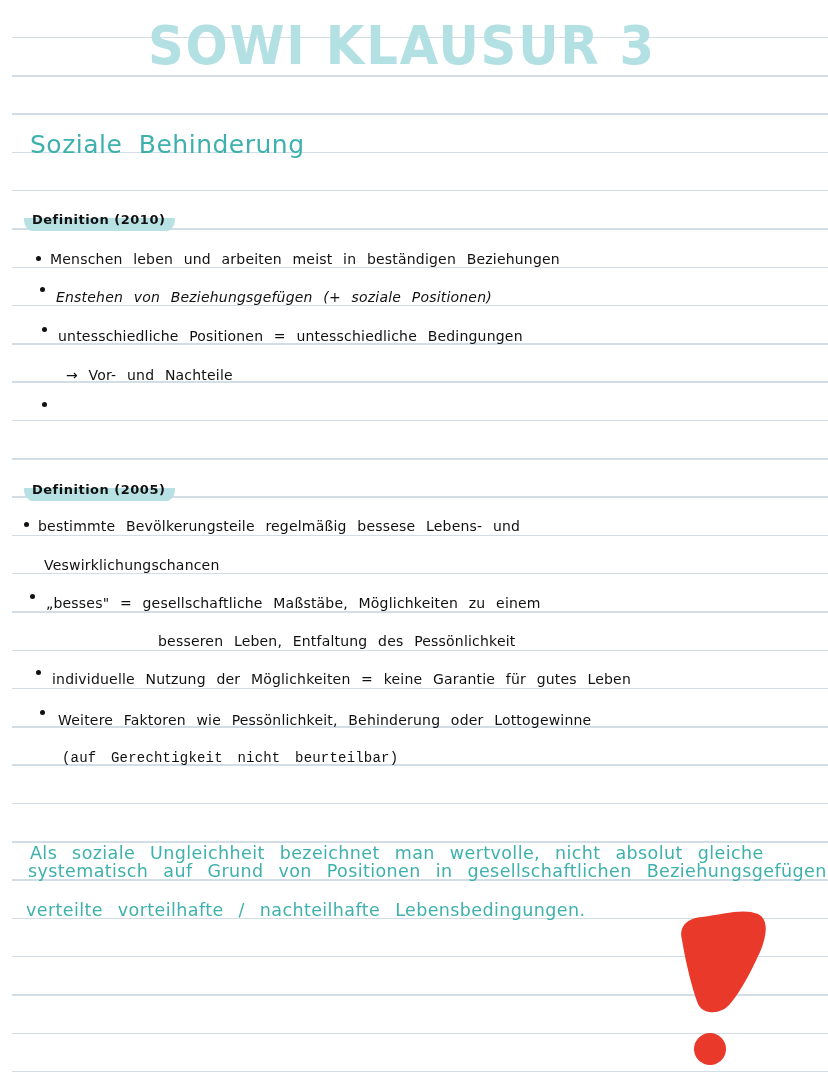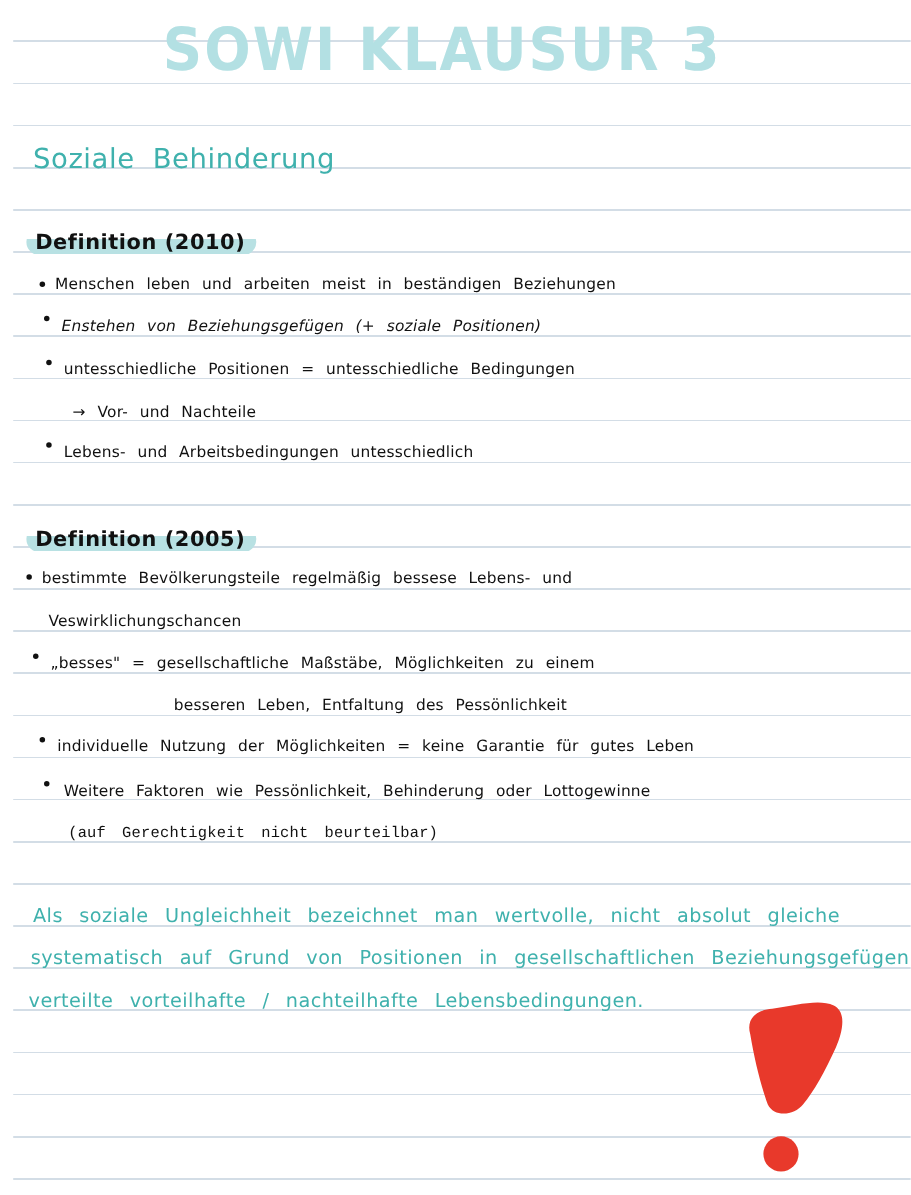--- a/index.html
+++ b/index.html
@@ -47,21 +47,21 @@
       left: 18px;
       top: 128px;
       font-size: 25px;
       color: #3fb1ad;
       letter-spacing: 0.5px;
       line-height: 34px;
       word-spacing: 8px;
     }
     .def-heading {
       left: 12px;
-      font-size: 19px;
+      font-size: 13px;
       font-weight: bold;
       color: #111111;
       line-height: 24px;
       padding: 0 10px 0 8px;
       border-radius: 12px;
       background: linear-gradient(to bottom, transparent 40%, #b8e1e3 40%, #b8e1e3 95%, transparent 95%);
       letter-spacing: 0.5px;
     }
     .line-text {
       font-size: 14px;
@@ -109,21 +109,20 @@
 
   <span class="bullet" style="left:28px; top:287px;"></span>
   <div class="abs line-text" style="left:44px; top:284px;font-style:italic;">Enstehen von Beziehungsgefügen (+ soziale Positionen)</div>
 
   <span class="bullet" style="left:30px; top:327px;"></span>
   <div class="abs line-text" style="left:46px; top:323px;">untesschiedliche Positionen = untesschiedliche Bedingungen</div>
 
   <div class="abs line-text" style="left:54px; top:362px;">→ Vor- und Nachteile</div>
 
   <span class="bullet" style="left:30px; top:402px;"></span>
-  <div class="abs line-text" style="left:46px; top:398px;">Lebens- und Arbeitsbedingungen untesschiedlich</div>
 
   <div class="abs def-heading" style="top:478px;">Definition (2005)</div>
 
   <span class="bullet" style="left:12px; top:522px;"></span>
   <div class="abs line-text" style="left:26px; top:513px;">bestimmte Bevölkerungsteile regelmäßig bessese Lebens- und</div>
 
   <div class="abs line-text" style="left:32px; top:552px;">Veswirklichungschancen</div>
 
   <span class="bullet" style="left:18px; top:594px;"></span>
   <div class="abs line-text" style="left:34px; top:590px;">„besses" = gesellschaftliche Maßstäbe, Möglichkeiten zu einem</div>
@@ -131,21 +130,21 @@
   <div class="abs line-text" style="left:146px; top:628px;">besseren Leben, Entfaltung des Pessönlichkeit</div>
 
   <span class="bullet" style="left:24px; top:670px;"></span>
   <div class="abs line-text" style="left:40px; top:666px;">individuelle Nutzung der Möglichkeiten  = keine Garantie für gutes Leben</div>
 
   <span class="bullet" style="left:28px; top:710px;"></span>
   <div class="abs line-text" style="left:46px; top:707px;">Weitere Faktoren wie Pessönlichkeit, Behinderung oder Lottogewinne</div>
 
   <div class="abs line-text" style="left:50px; top:745px;font-family:Liberation Mono, monospace;">(auf Gerechtigkeit nicht beurteilbar)</div>
 
-  <div class="abs summary" style="left:18px; top:820px;">Als soziale Ungleichheit bezeichnet man wertvolle, nicht absolut gleiche</div>
+  <div class="abs summary" style="left:18px; top:840px;">Als soziale Ungleichheit bezeichnet man wertvolle, nicht absolut gleiche</div>
   <div class="abs summary" style="left:16px; top:858px;">systematisch auf Grund von Positionen in gesellschaftlichen Beziehungsgefügen</div>
   <div class="abs summary" style="left:14px; top:897px;">verteilte  vorteilhafte / nachteilhafte Lebensbedingungen.</div>
 
   <svg class="exclaim" viewBox="0 0 96 160">
     <path d="M8 32 C4 18 14 10 28 9 C50 6 70 0 84 6 C96 12 92 30 86 44 C76 66 66 84 56 96 C48 106 30 108 24 96 C18 80 12 56 8 32 Z" fill="#e8392b"></path>
     <circle cx="36" cy="141" r="16" fill="#e8392b"></circle>
   </svg>
 
 </div>
 

